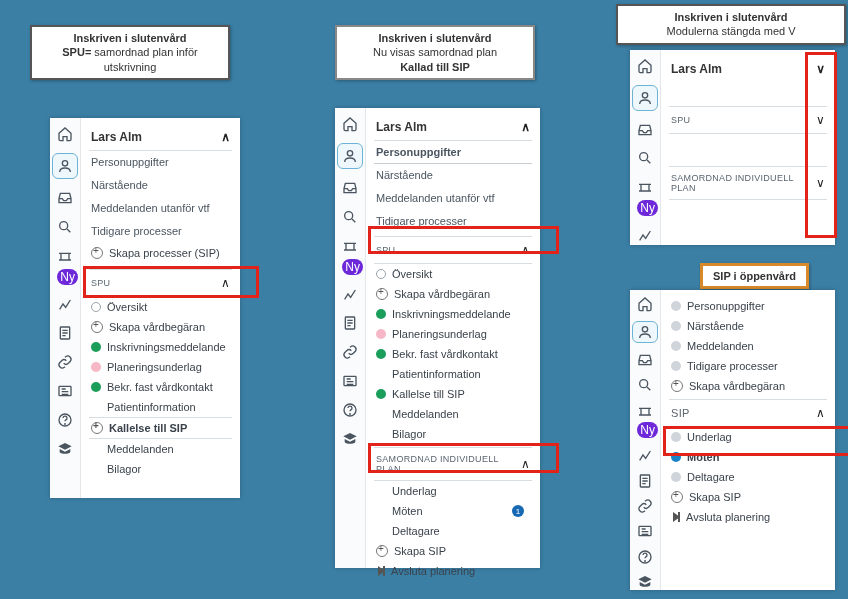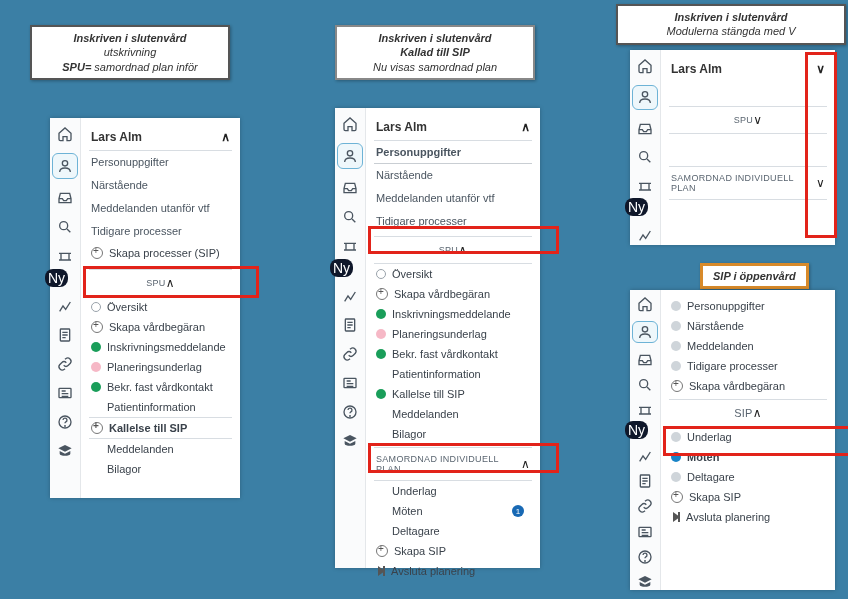--- a/index.html
+++ b/index.html
@@ -12,21 +12,20 @@
     position:relative;
   }
   .title-box{
     position:absolute;
     background:#fff;
     border:2px solid #555;
     text-align:center;
     padding:4px 8px;
     box-shadow:1px 1px 3px rgba(0,0,0,.3);
     line-height:1.3;
-    font-style:italic;
   }
   .title-box.lite{border-color:#888}
   .title-box.orange{border-color:#d88a2a;border-width:3px}
   .title-box b, .title-box strong{font-weight:700}
   .panel{
     position:absolute;
     background:#fff;
     display:flex;
     box-shadow:0 0 4px rgba(0,0,0,.25);
   }
@@ -47,26 +46,26 @@
     color:#4a5560;
   }
   .rail .ico svg{display:block}
   .rail .ico.sel{
     border:1px solid #6db3d6;
     border-radius:6px;
     width:24px;height:24px;
     background:#eef7fb;
   }
   .rail .ny{
-    font-size:14px;
-    background:#0f172a;color:#fff;
+    font-size:12px;
+    background:#6d28d9;color:#fff;
     border-radius:8px;
     padding:1px 3px;
     align-self:flex-end;
-    margin-right:12px;
+    margin-right:2px;
     margin-top:-6px;
   }
   .content{
     flex:1;
     padding:6px 8px 10px 8px;
     position:relative;
   }
   .pt-name{
     font-weight:700;
     font-size:12px;
@@ -83,21 +82,21 @@
   }
   .sub.hl{font-weight:600;border-bottom:1px solid #c9ced3}
   .section-hdr{
     text-transform:uppercase;
     font-size:9px;
     letter-spacing:.3px;
     color:#5a6570;
     padding:6px 2px;
     border-top:1px solid #d8dde2;
     border-bottom:1px solid #d8dde2;
-    display:flex;justify-content:center;align-items:center;
+    display:flex;justify-content:space-between;align-items:center;
     margin-top:3px;
   }
   .row{
     display:flex;align-items:center;gap:6px;
     padding:4px 2px;
     color:#3a424b;
   }
   .dot{width:10px;height:10px;border-radius:50%;flex:none}
   .dot.hollow{border:1px solid #9aa3ab;background:transparent;width:8px;height:8px}
   .dot.green{background:#1a9e5a}
@@ -115,28 +114,28 @@
   }
   .redbox{
     position:absolute;border:3px solid #e2231a;pointer-events:none;
   }
 </style>
 </head>
 <body>
 
 <div class="title-box" style="left:30px;top:25px;width:180px">
   <div><b>Inskriven i slutenvård</b></div>
+  <div><b>SPU=</b><span> samordnad plan inför</span></div>
   <div>utskrivning</div>
-  <div><b>SPU=</b><span> samordnad plan inför</span></div>
 </div>
 
 <div class="title-box lite" style="left:335px;top:25px;width:180px">
   <div><b>Inskriven i slutenvård</b></div>
+  <div>Nu visas samordnad plan</div>
   <div><b>Kallad till SIP</b></div>
-  <div>Nu visas samordnad plan</div>
 </div>
 
 <div class="title-box" style="left:616px;top:4px;width:210px">
   <div><b>Inskriven i slutenvård</b></div>
   <div>Modulerna stängda med  V</div>
 </div>
 
 <div class="title-box orange" style="left:700px;top:263px;padding:3px 10px">
   <b>SIP i öppenvård</b>
 </div>

